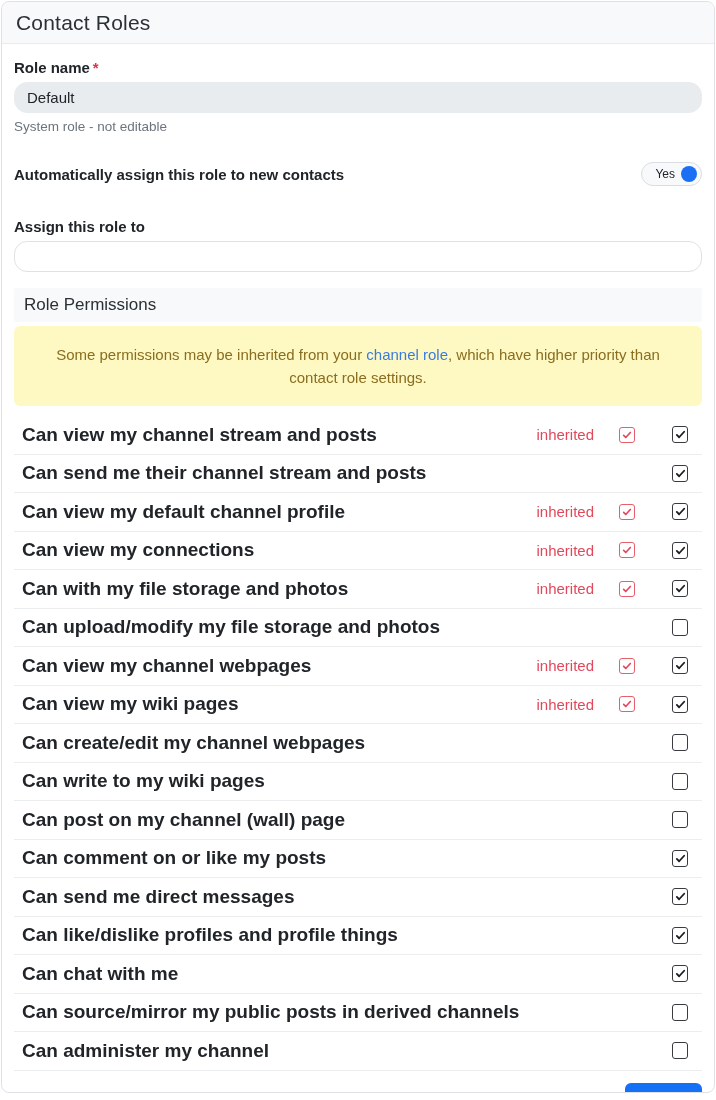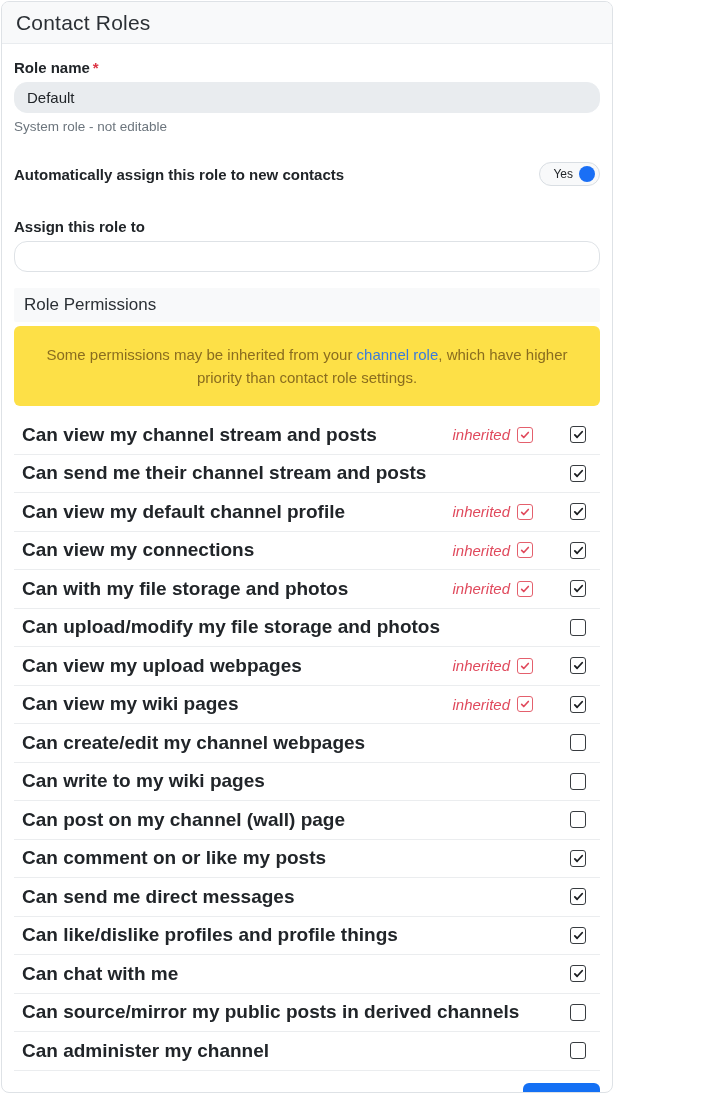--- a/index.html
+++ b/index.html
@@ -4,21 +4,21 @@
 <style>
   * { box-sizing: border-box; margin: 0; padding: 0; }
   html, body { background: #ffffff; }
   body {
     width: 716px; height: 1100px;
     font-family: "Liberation Sans", "DejaVu Sans", sans-serif;
     color: #212529;
     position: relative;
   }
   .card {
-    position: absolute; left: 1px; top: 1px; width: 612px; height: 1092px;
+    position: absolute; left: 1px; top: 1px; width: 714px; height: 1092px;
     border: 1px solid #dee2e6; border-radius: 8px;
     background: #ffffff; overflow: hidden;
   }
   .card-header {
     background: #f8f9fa; border-bottom: 1px solid #e9ecef;
     height: 42px; display: flex; align-items: center; padding: 0 14px;
   }
   .card-title { font-size: 21px; font-weight: 500; color: #2b3035; letter-spacing: .2px; }
   .card-body { padding: 15px 12px 0 12px; }
 
@@ -44,33 +44,33 @@
 
   .assign-group { margin-top: 32px; }
 
   .section-header {
     margin-top: 16px; height: 34px; background: #f8f9fa;
     display: flex; align-items: center; padding: 0 10px; border-radius: 2px;
   }
   .section-title { font-size: 17px; color: #2b3035; }
 
   .alert {
-    margin-top: 4px; background: #fde047; border-radius: 6px;
+    margin-top: 4px; background: #fef9c3; border-radius: 6px;
     padding: 17px 22px; text-align: center;
     font-size: 15px; line-height: 23px; color: #8a6d1f;
   }
   .alert a { color: #3a7bdd; text-decoration: none; cursor: pointer; }
 
   .perm-table { margin-top: 10px; }
   .perm-row {
     display: flex; align-items: center; height: 38.5px;
     border-bottom: 1px solid #ebedef;
   }
   .perm-label { flex: 1; font-size: 19px; font-weight: 700; padding-left: 8px; }
-  .perm-inherited { display: flex; align-items: center; gap: 7px; margin-right: 37px; font-style: italic; }
+  .perm-inherited { display: flex; align-items: center; gap: 25px; margin-right: 37px; }
   .inherited-text { font-size: 15px; color: #e0495c; }
   .mini-check {
     width: 16px; height: 16px; border: 1.5px solid #e4606d; border-radius: 3px;
     background: #fff; display: inline-flex; align-items: center; justify-content: center;
   }
   .mini-check svg { width: 10px; height: 10px; }
   .perm-check {
     width: 16px; height: 17px; border: 1.5px solid #383c40; border-radius: 3px;
     background: #fff; display: inline-flex; align-items: center; justify-content: center;
     margin-right: 14px; cursor: pointer; flex: none;
@@ -200,21 +200,21 @@
 
   <div class="perm-row">
     <span class="perm-label">Can upload/modify my file storage and photos</span>
 
     <span class="perm-check unchecked">
       
     </span>
   </div>
 
   <div class="perm-row">
-    <span class="perm-label">Can view my upload webpages</span>
+    <span class="perm-label">Can view my channel webpages</span>
     <span class="perm-inherited">
       <span class="inherited-text">inherited</span>
       <span class="mini-check">
         <svg viewBox="0 0 12 12">
                 <path d="M2 6.5l2.5 2.5L10 3" stroke="#e0495c" stroke-width="2" fill="none" stroke-linecap="round" stroke-linejoin="round"></path>
               </svg>
       </span>
     </span>
     <span class="perm-check">
       <svg viewBox="0 0 12 12">

